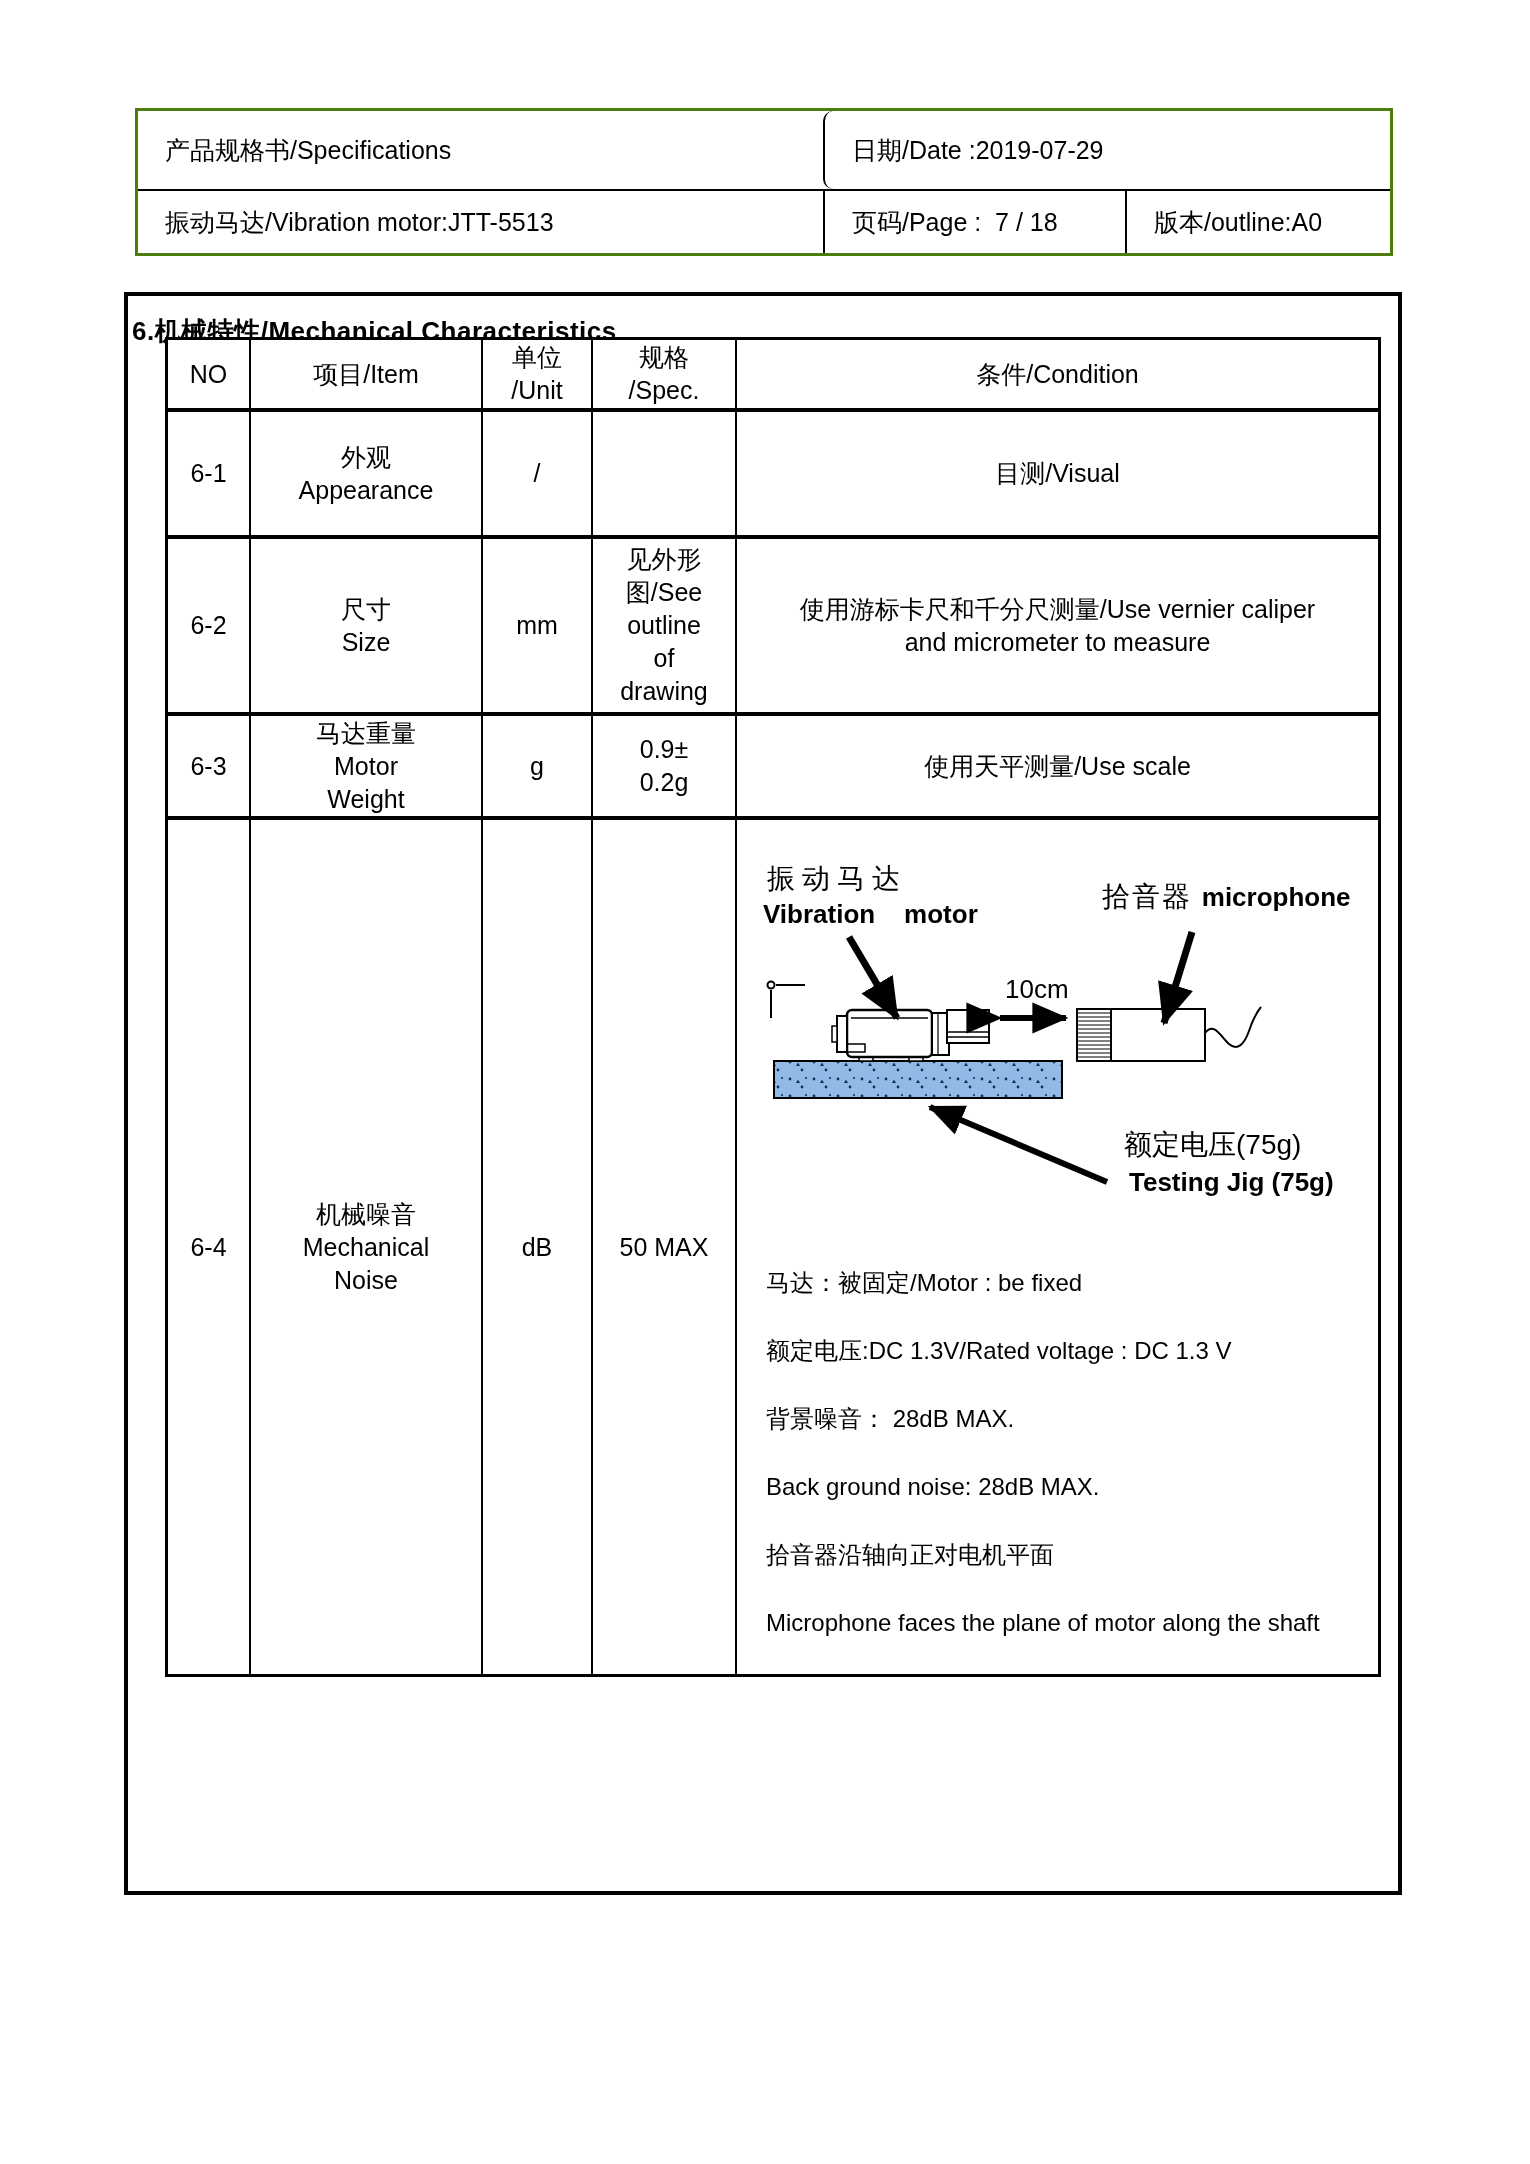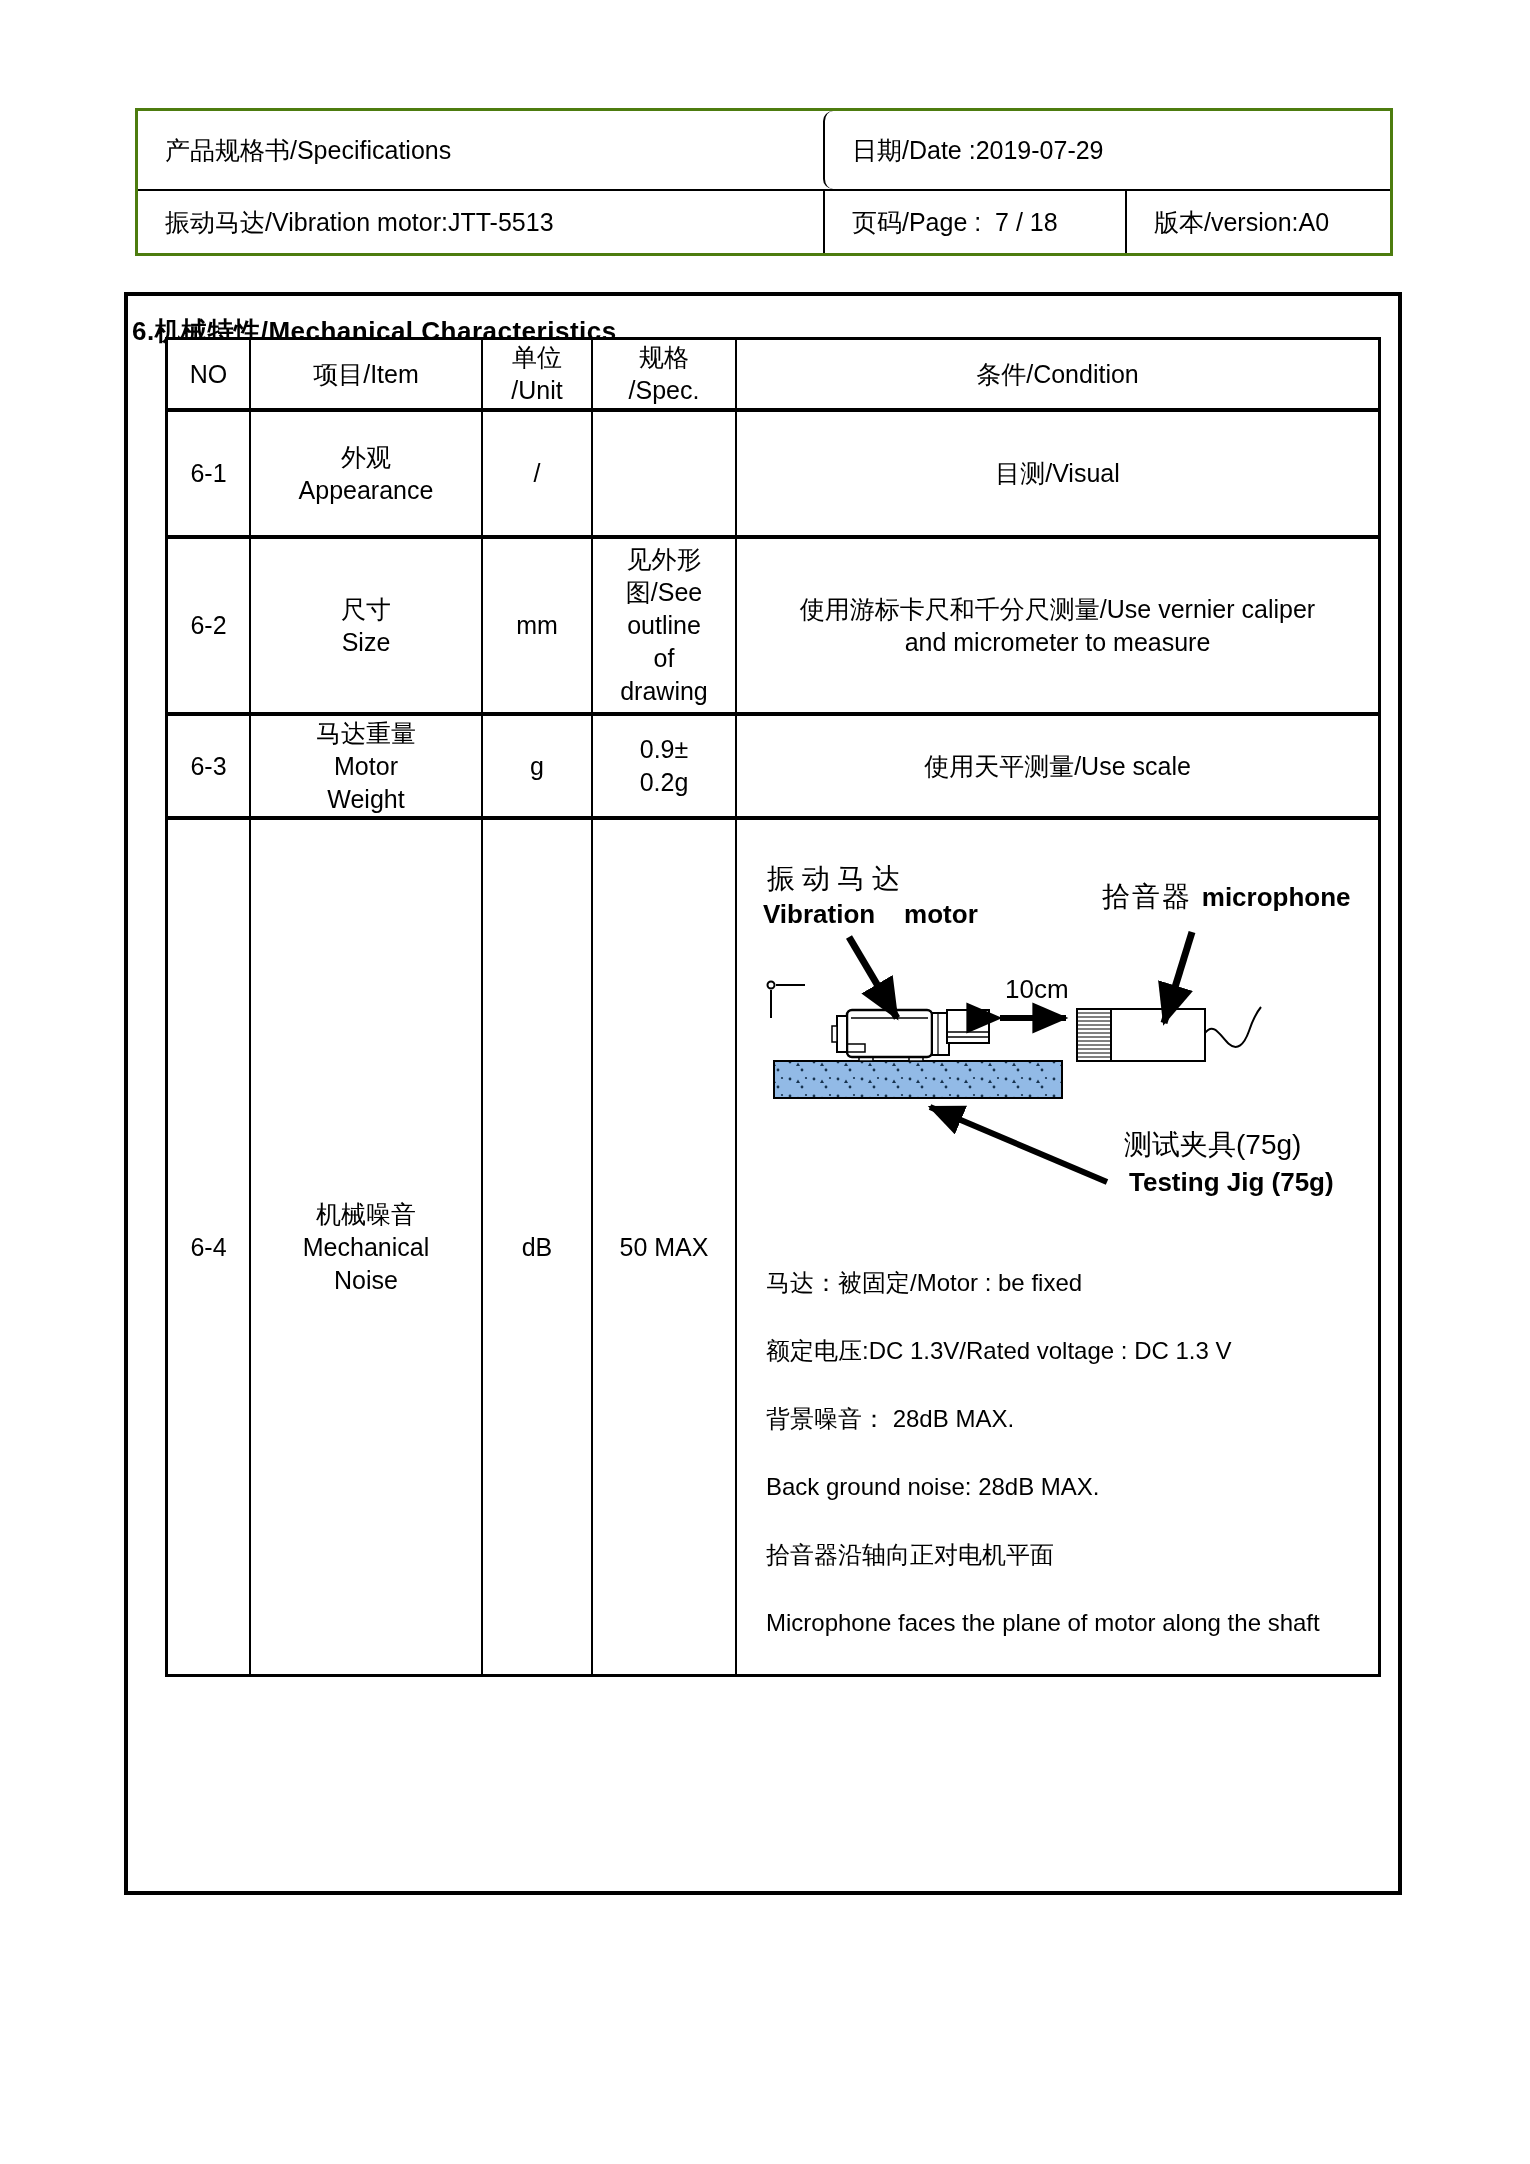--- a/index.html
+++ b/index.html
@@ -61,21 +61,21 @@
 <div class="page">
 
   <div class="header-table">
     <div class="ht-row ht-row1">
       <div class="ht-cell ht-c1">产品规格书/Specifications</div>
       <div class="ht-cell ht-c2">日期/Date :2019-07-29</div>
     </div>
     <div class="ht-row ht-row2">
       <div class="ht-cell ht-c1">振动马达/Vibration motor:JTT-5513</div>
       <div class="ht-cell ht-c3">页码/Page :  7 / 18</div>
-      <div class="ht-cell ht-c4">版本/version:A0</div>
+      <div class="ht-cell ht-c4">版本/outline:A0</div>
     </div>
   </div>
 
   <div class="outer-box">
     <div class="section-title">6.机械特性/Mechanical Characteristics</div>
   </div>
 
   <div class="spec-table">
 
     <div class="srow h-head">
@@ -179,21 +179,21 @@
           <line x1="112" y1="117" x2="160" y2="198" stroke="#000" stroke-width="7" marker-end="url(#ah)"></line>
           <line x1="455" y1="112" x2="427" y2="203" stroke="#000" stroke-width="7" marker-end="url(#ah)"></line>
           <line x1="263" y1="198" x2="329" y2="198" stroke="#000" stroke-width="6" marker-start="url(#ah)" marker-end="url(#ah)"></line>
           <line x1="370" y1="362" x2="193" y2="287" stroke="#000" stroke-width="6" marker-end="url(#ah)"></line>
         </svg>
 
         <span class="dlabel lbl-motor-zh">振动马达</span>
         <span class="dlabel lbl-motor-en">Vibration&nbsp;&nbsp;&nbsp;&nbsp;motor</span>
         <span class="dlabel lbl-mic"><span class="zh">拾音器 </span><span class="en">microphone</span></span>
         <span class="dlabel lbl-10cm">10cm</span>
-        <span class="dlabel lbl-jig-zh">测试夹具(75g)</span>
+        <span class="dlabel lbl-jig-zh">额定电压(75g)</span>
         <span class="dlabel lbl-jig-en">Testing Jig (75g)</span>
 
         <div class="notes">
           <div>马达：被固定/Motor : be fixed</div>
           <div>额定电压:DC 1.3V/Rated voltage : DC 1.3 V</div>
           <div>背景噪音：  28dB MAX.</div>
           <div>Back ground noise: 28dB MAX.</div>
           <div>拾音器沿轴向正对电机平面</div>
           <div>Microphone faces the plane of motor along the shaft</div>
         </div>

